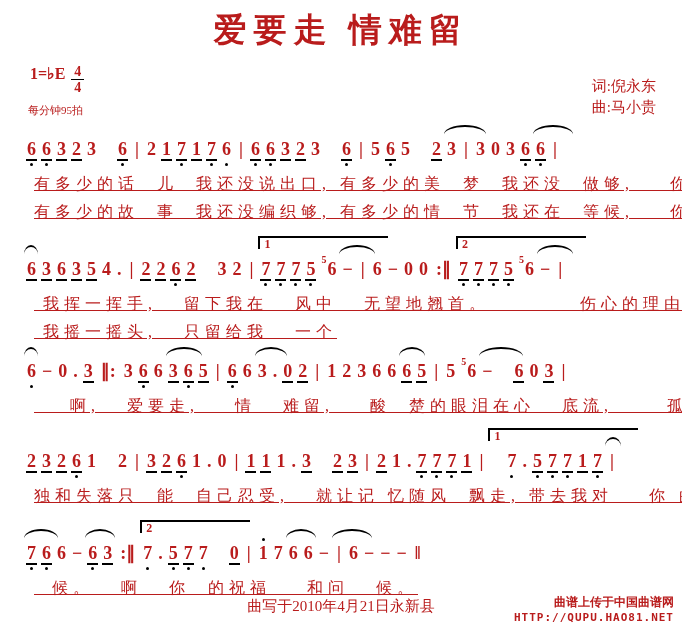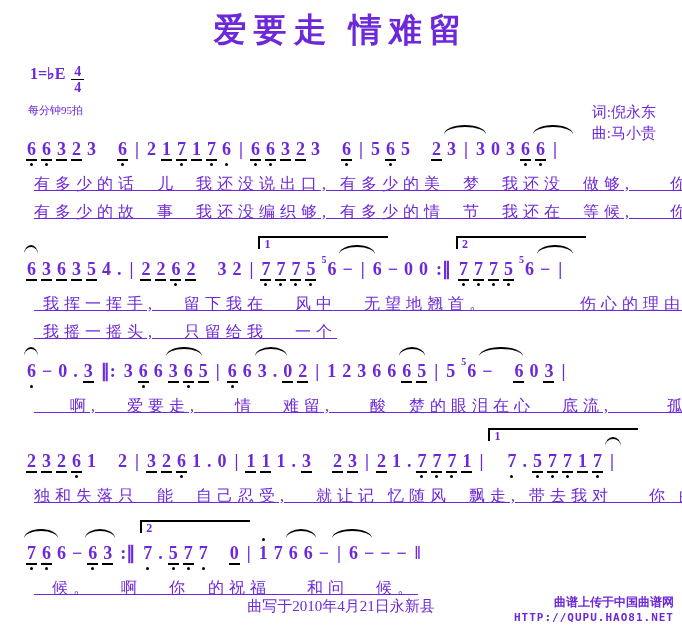--- a/index.html
+++ b/index.html
@@ -1,24 +1,24 @@
 <!DOCTYPE html>
 <html><head>
 <meta charset="utf-8">
 <style>
   html,body{margin:0;padding:0;background:#fff;}
   .sheet{position:relative;width:682px;height:628px;background:#ffffff;overflow:hidden;
-         font-family:"Liberation Serif",serif;color:#6d28d9;}
+         font-family:"Liberation Serif",serif;color:#b91c1c;}
   .title{position:absolute;top:8px;left:0;width:100%;text-align:center;
          font-size:33px;font-weight:bold;letter-spacing:7px;}
   .keysig{position:absolute;left:30px;top:64px;font-size:16px;font-weight:bold;display:flex;align-items:flex-start;}
   .frac{display:inline-flex;flex-direction:column;text-align:center;font-size:14px;line-height:15px;margin-left:6px;font-weight:bold;}
   .frac .topn{border-bottom:1px solid #000;padding:0 3px;}
   .tempo{position:absolute;left:28px;top:103px;font-size:11px;}
-  .credits{position:absolute;right:26px;top:76px;font-size:15px;line-height:21px;text-align:left;margin-top:26px;}
+  .credits{position:absolute;right:26px;top:76px;font-size:15px;line-height:21px;text-align:left;}
   .system{position:absolute;left:24px;right:6px;text-decoration:underline;}
   .notes{height:30px;padding-top:8px;white-space:nowrap;font-weight:bold;}
   .note{display:inline-block;position:relative;font-size:18px;line-height:19px;
         padding:0 1px;margin:0 2px;font-family:"Liberation Serif",serif;}
   .note.u{border-bottom:2px solid #000;}
   .note i{position:absolute;left:50%;margin-left:-1.5px;width:3px;height:3px;background:#000;border-radius:50%;}
   .note i.lo{bottom:-7px;}
   .note i.hi{top:-6px;}
   .note sup{font-size:10px;line-height:10px;position:relative;top:-5px;margin-right:1px;}
   .bar{display:inline-block;font-size:18px;line-height:19px;font-weight:bold;padding:0 5px;}

